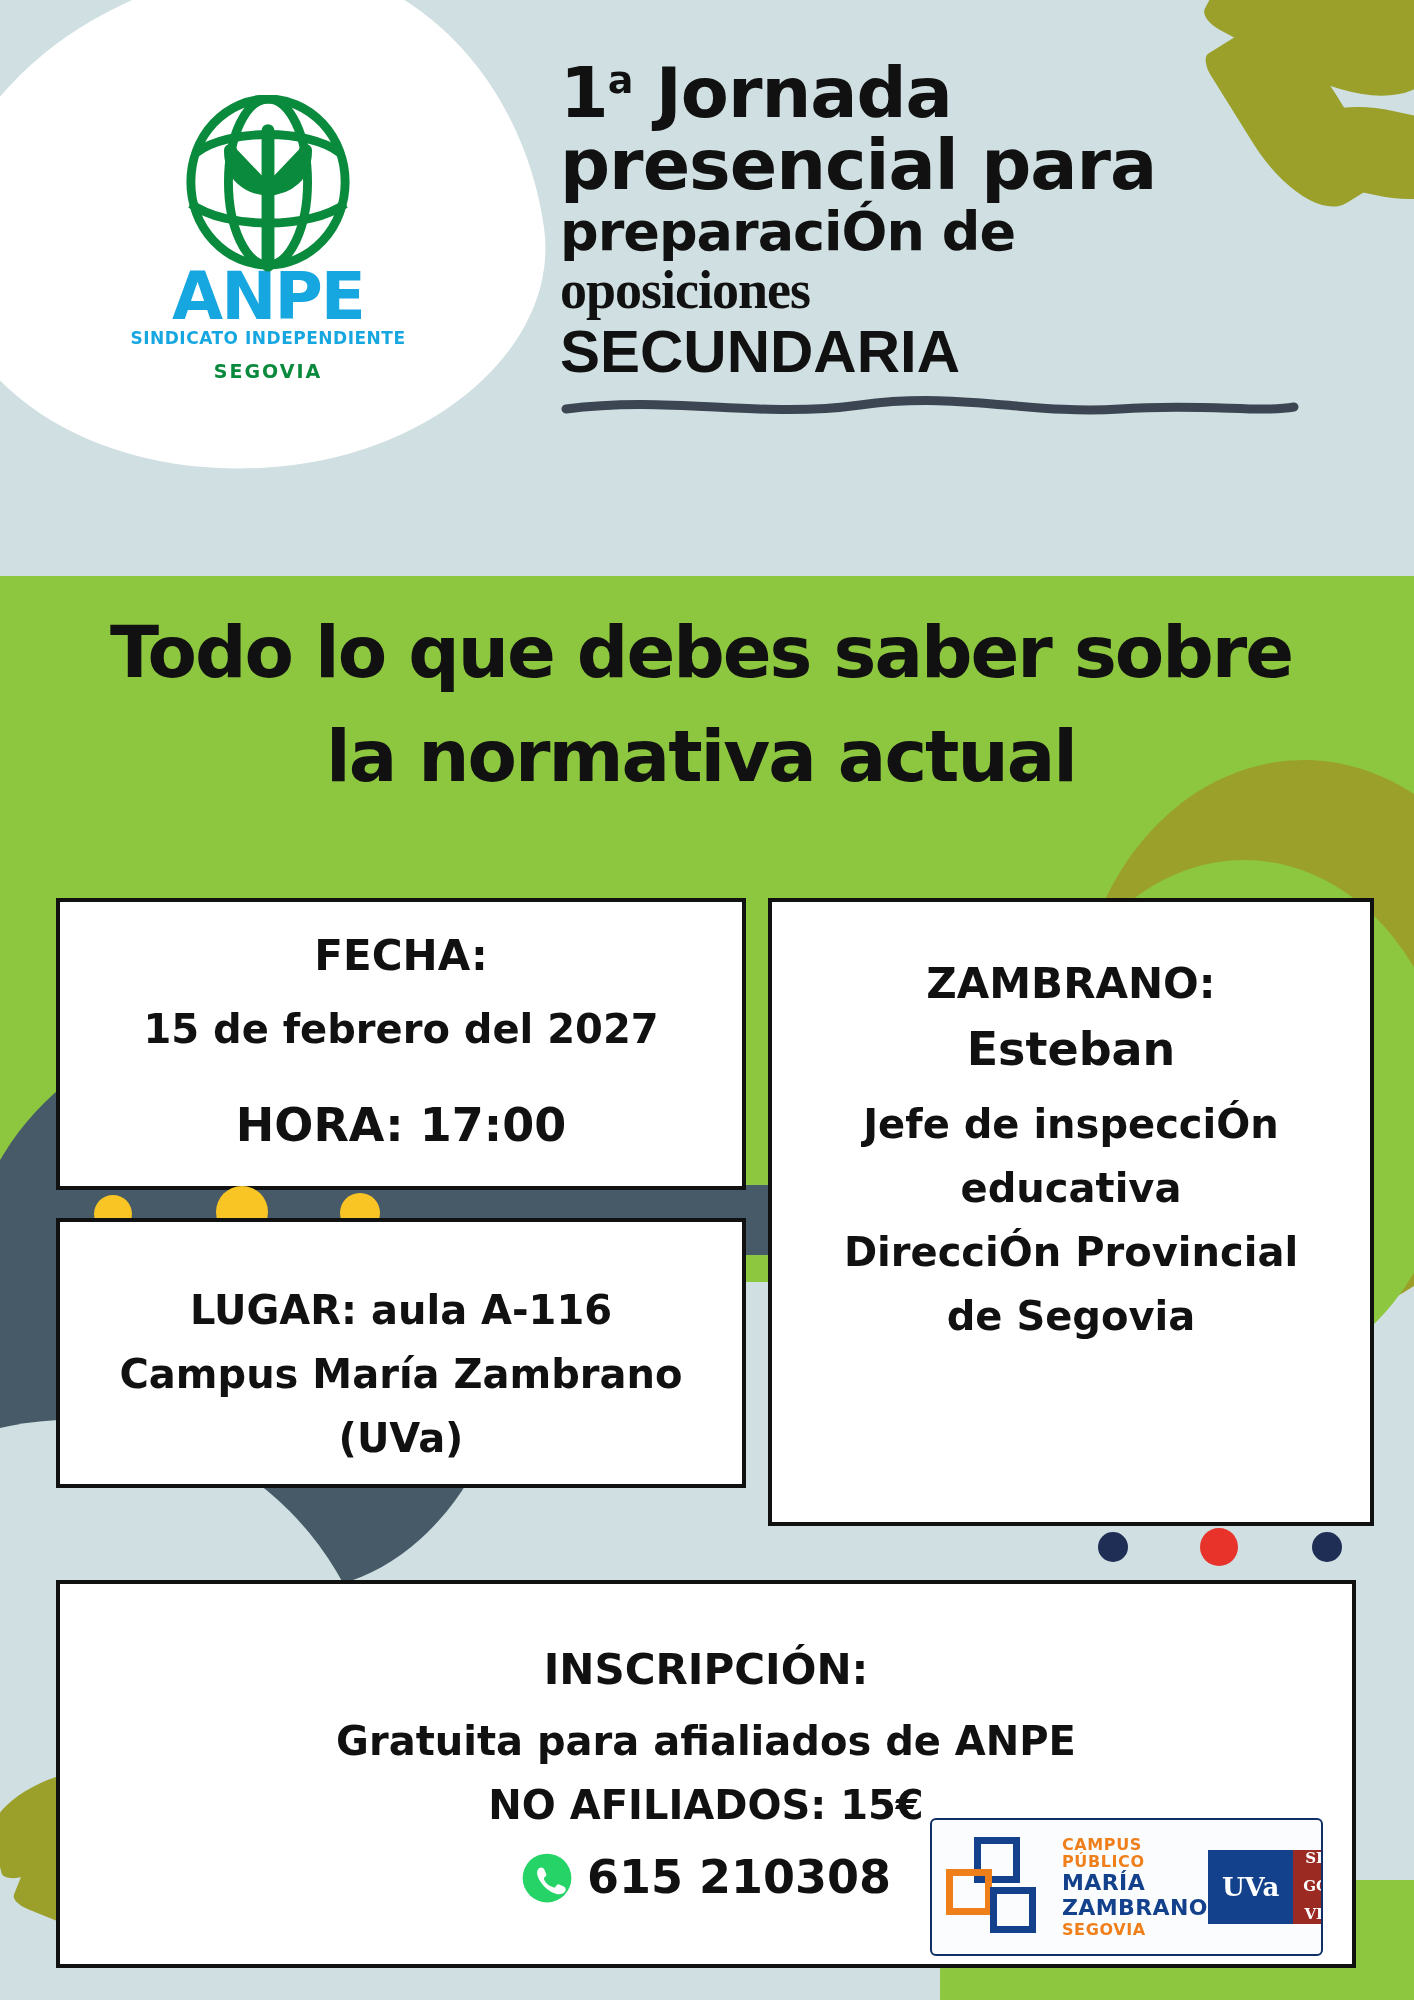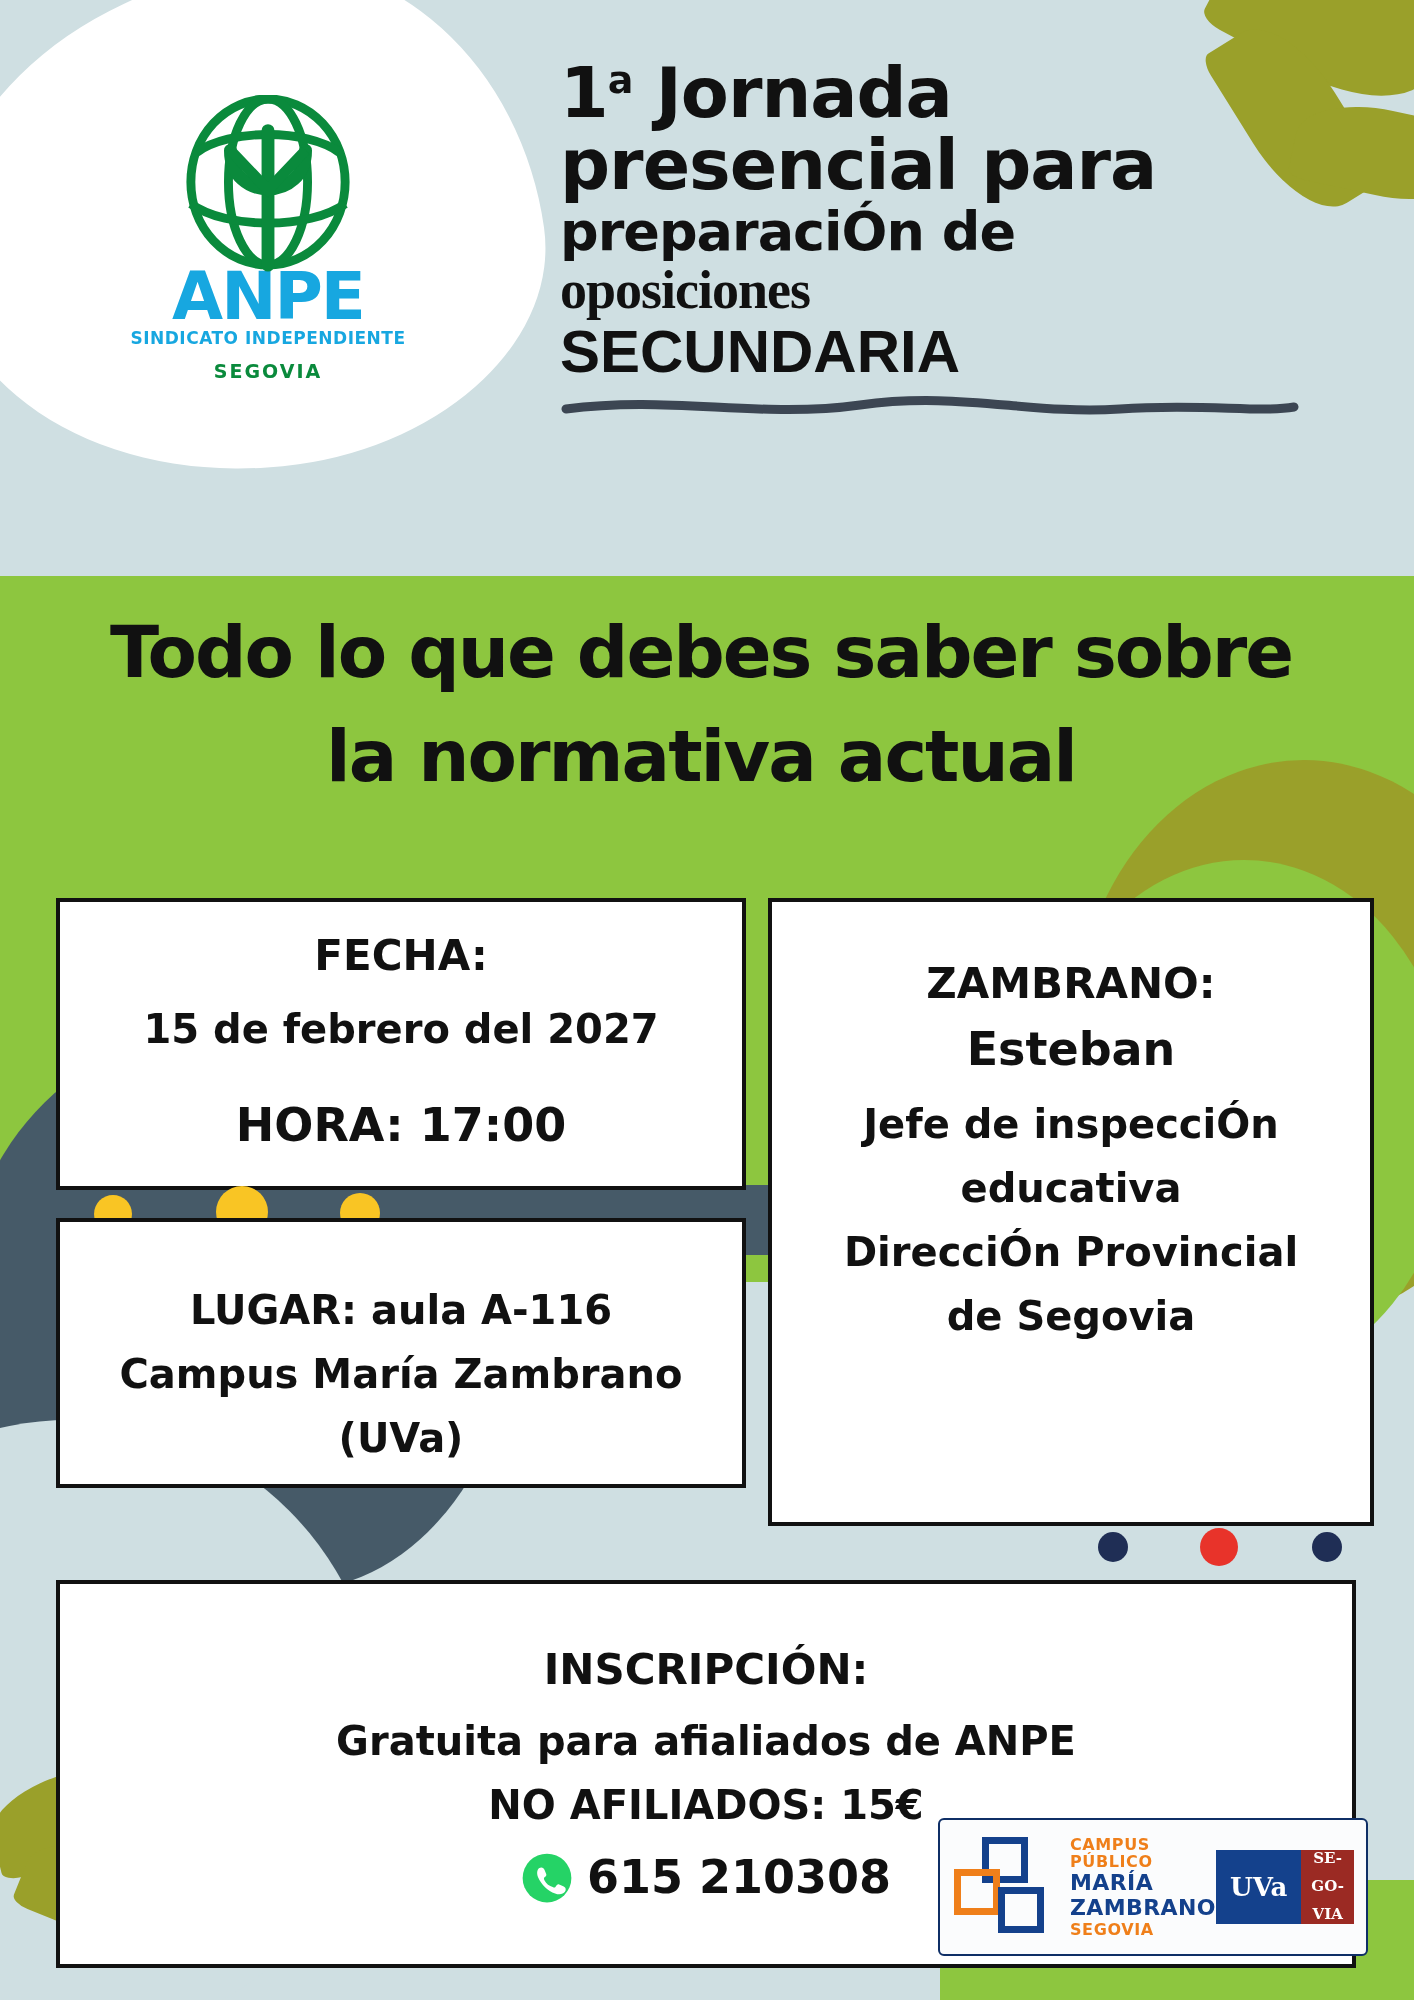--- a/index.html
+++ b/index.html
@@ -118,25 +118,24 @@
   .val-lg{font-weight:bold;font-size:46px;line-height:1.5;}
 
   .dot{position:absolute;border-radius:50%;}
 
   
   .wa-row{display:flex;align-items:center;justify-content:center;gap:14px;margin-top:6px;}
   .wa-icon{width:52px;height:52px;}
 
   
   .uva-card{
-    position:absolute;left:930px;top:1818px;width:430px;height:138px;
+    position:absolute;left:930px;top:1818px;width:393px;height:138px;
     background:#fbfcfd;border:2px solid #0f2f66;border-radius:6px;
     display:flex;align-items:center;box-sizing:border-box;padding:0 12px;
     overflow:hidden;
-    margin-left:8px;
   }
   .uva-marks{position:relative;width:108px;height:104px;flex:0 0 auto;}
   .mk{position:absolute;box-sizing:border-box;}
   .mk-b{border:7px solid #14418c;}
   .mk-o{border:7px solid #ef7f1a;}
   .uva-txt{margin-left:10px;line-height:1.12;}
   .uva-l1{font-size:16px;font-weight:bold;color:#ef7f1a;letter-spacing:0.6px;
           font-family:"DejaVu Sans", sans-serif;}
   .uva-l2{font-size:22px;font-weight:bold;color:#14418c;letter-spacing:0.4px;
           font-family:"DejaVu Sans", sans-serif;}

